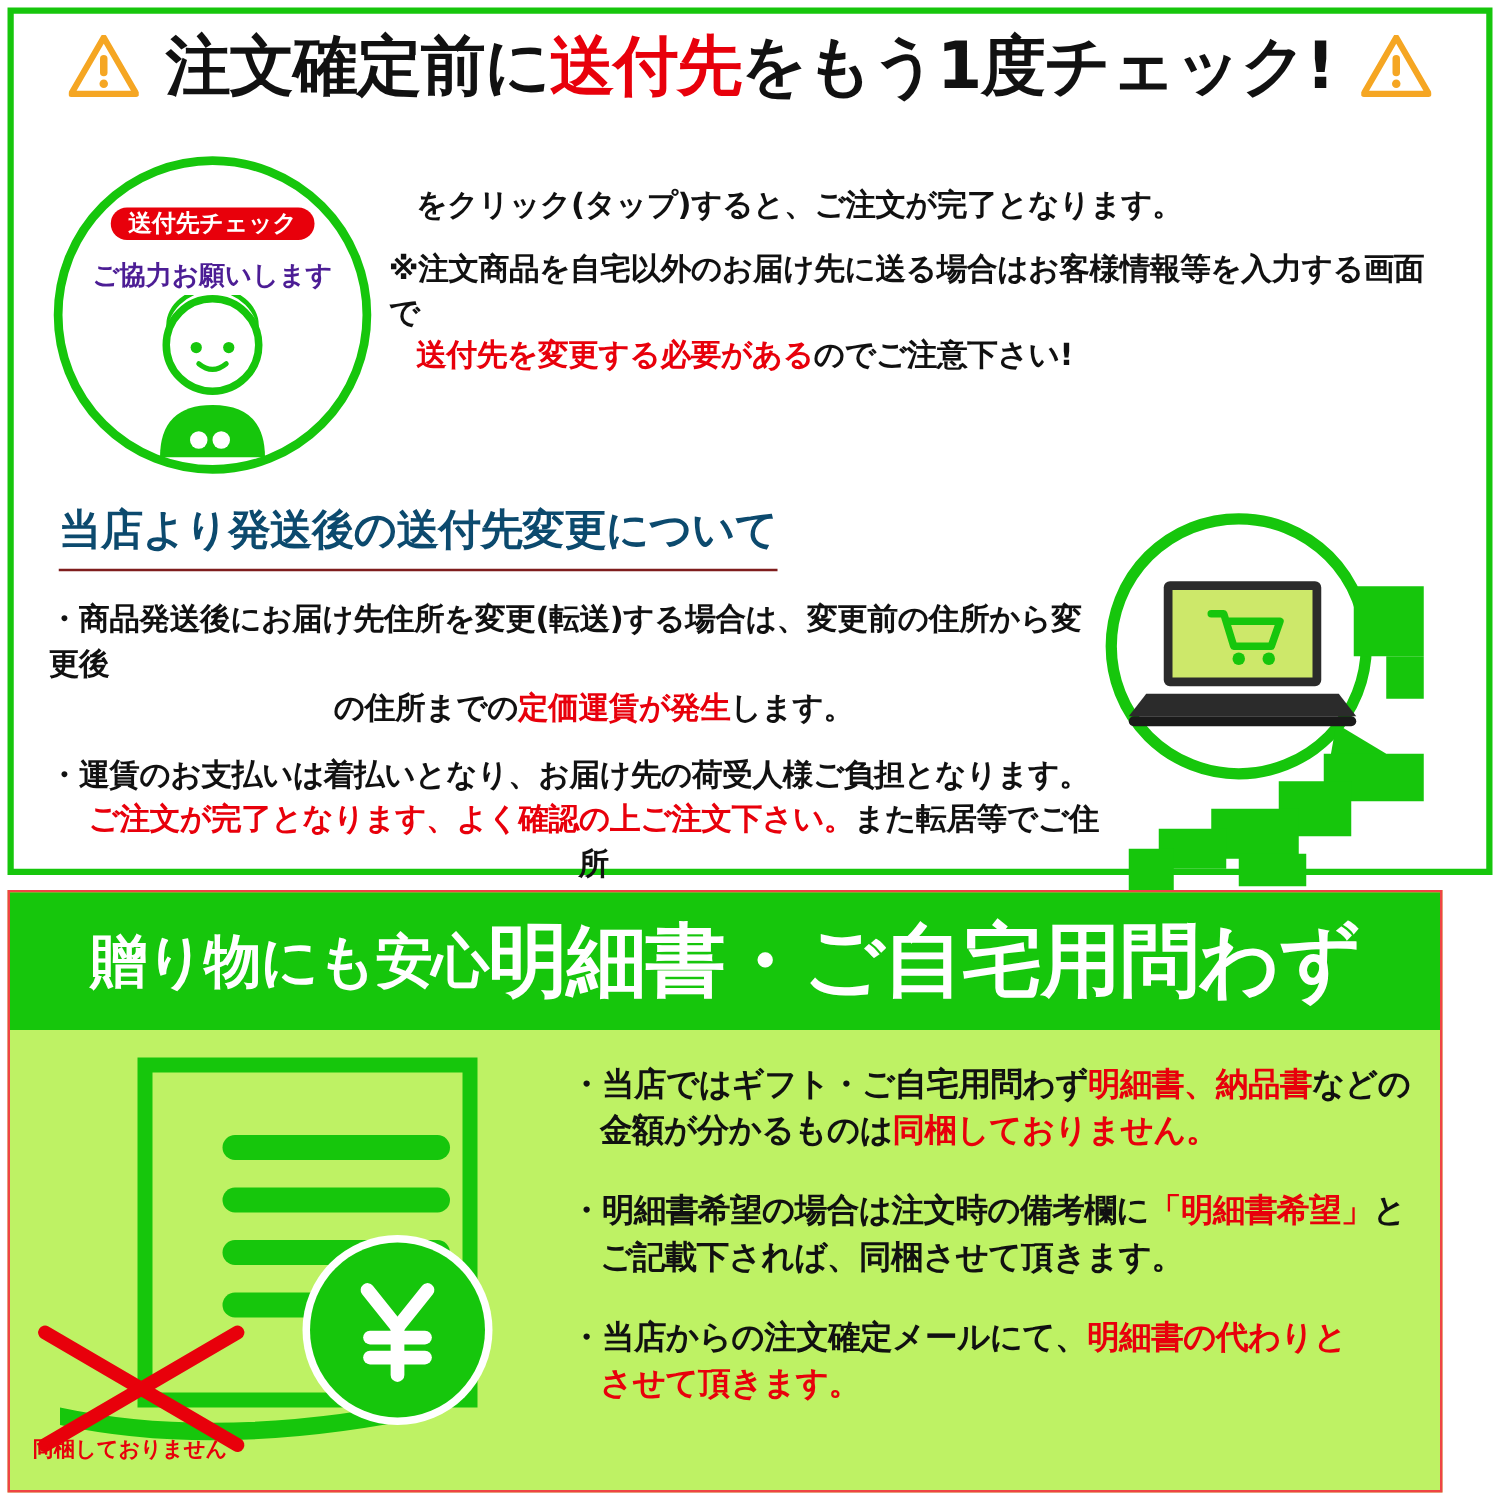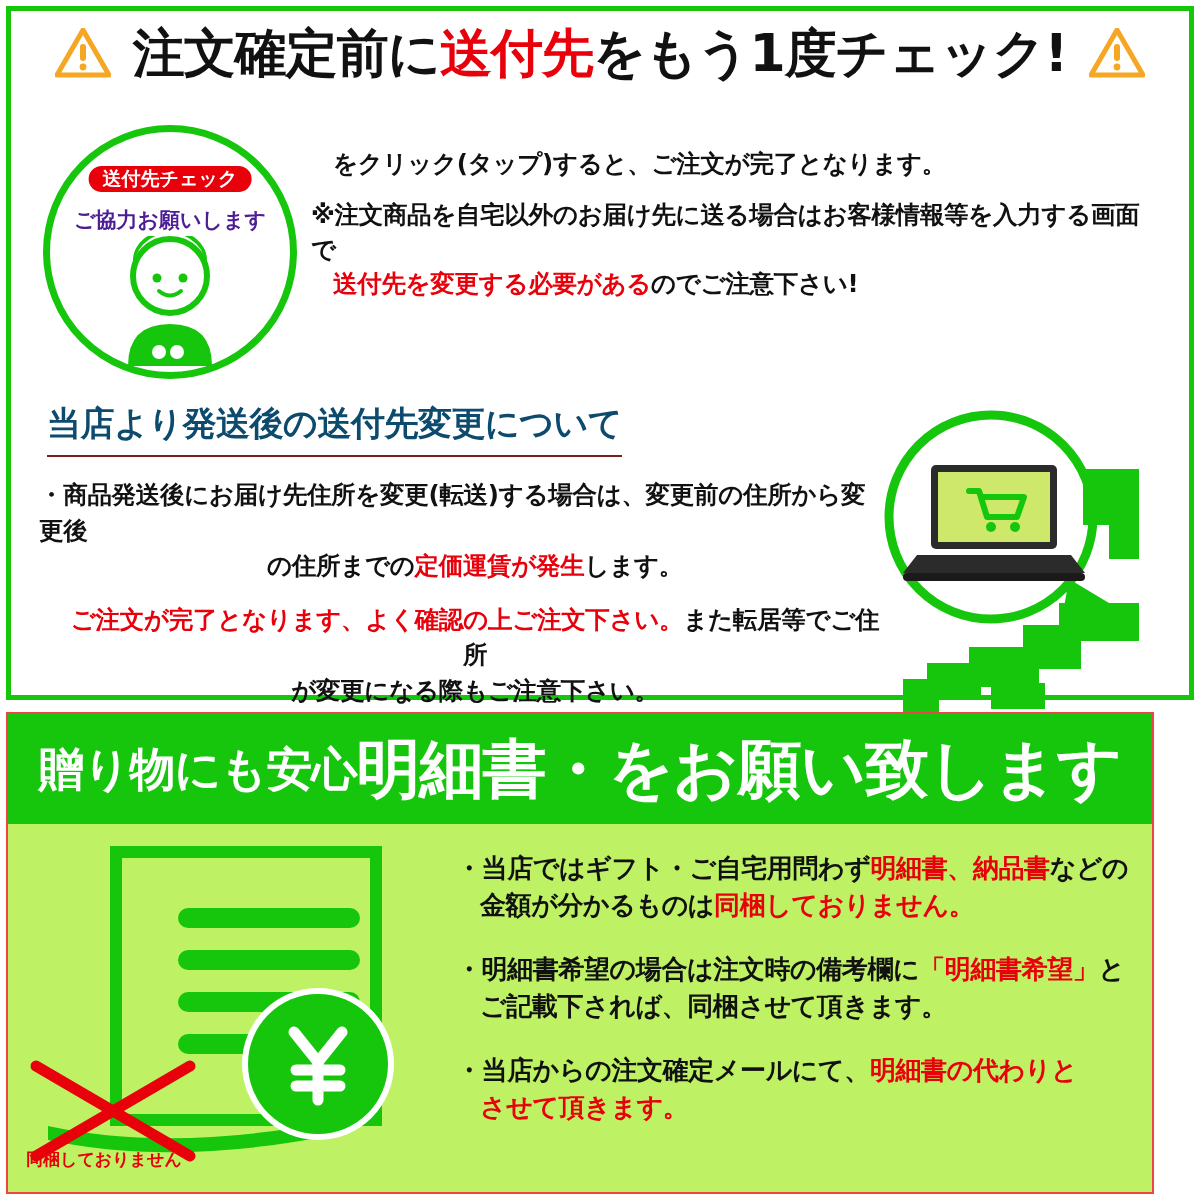--- a/index.html
+++ b/index.html
@@ -264,20 +264,21 @@
       </div>
 
       <div class="subhead">当店より発送後の送付先変更について</div>
 
       <div class="bullets-2">
         <div class="b2-line">
           <span>・商品発送後にお届け先住所を変更(転送)する場合は、変更前の住所から変更後</span>
           <span class="hang"><span>の住所までの</span><span class="red">定価運賃が発生</span><span>します。</span></span>
         </div>
         <div class="b2-line">
+          <span>・運賃のお支払いは着払いとなり、お届け先の荷受人様ご負担となります。</span>
           <span class="hang"><span class="red">ご注文が完了となります、よく確認の上ご注文下さい。</span><span>また転居等でご住所</span></span>
           <span class="hang">が変更になる際もご注意下さい。</span>
         </div>
         <div class="b2-line">
           <span><span>※転送についての詳細は</span><span class="red">ヤマト運輸の案内ページ</span><span>をご参照下さい。</span></span>
         </div>
       </div>
 
       <div class="laptop-art">
         <svg width="300" height="360" viewBox="0 0 300 360">
@@ -308,21 +309,21 @@
         </svg>
       </div>
 
     </div>
   </div>
 
   <div class="panel-2">
 
     <div class="hdr-2">
       <span class="hdr-2-text hdr-2-small">贈り物にも安心</span>
-      <span class="hdr-2-text hdr-2-big">明細書・をお願い致します</span>
+      <span class="hdr-2-text hdr-2-big">明細書・ご自宅用問わず</span>
     </div>
 
     <div class="sec2-body">
 
       <div class="doc-art">
         <svg width="420" height="340" viewBox="0 0 420 340">
 
           <path d="M30 292 q130 28 300 -8 l0 14 q-170 36 -300 8 Z" fill="#16c60c"></path>
 
           <rect x="98" y="18" width="260" height="268" fill="none" stroke="#16c60c" stroke-width="12"></rect>

